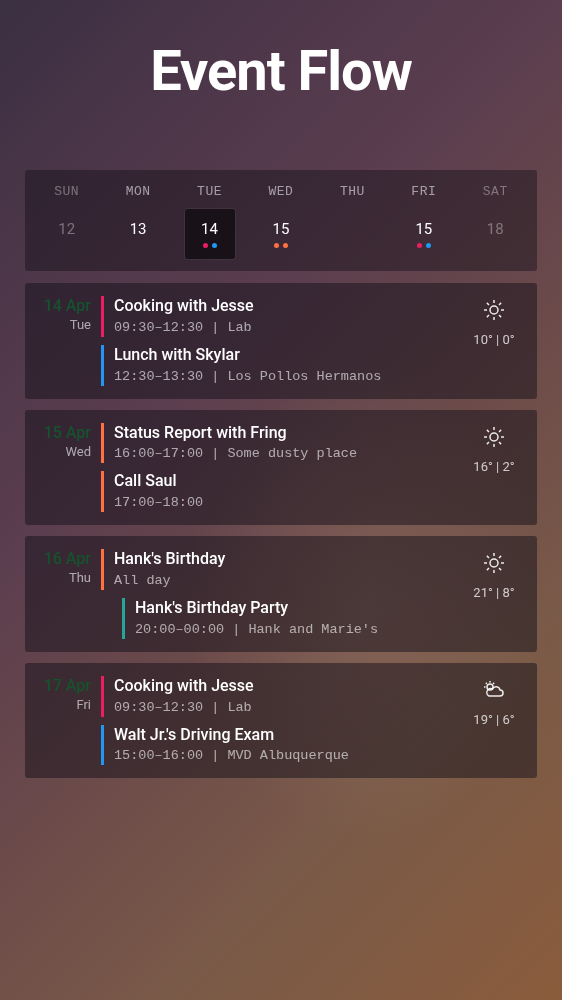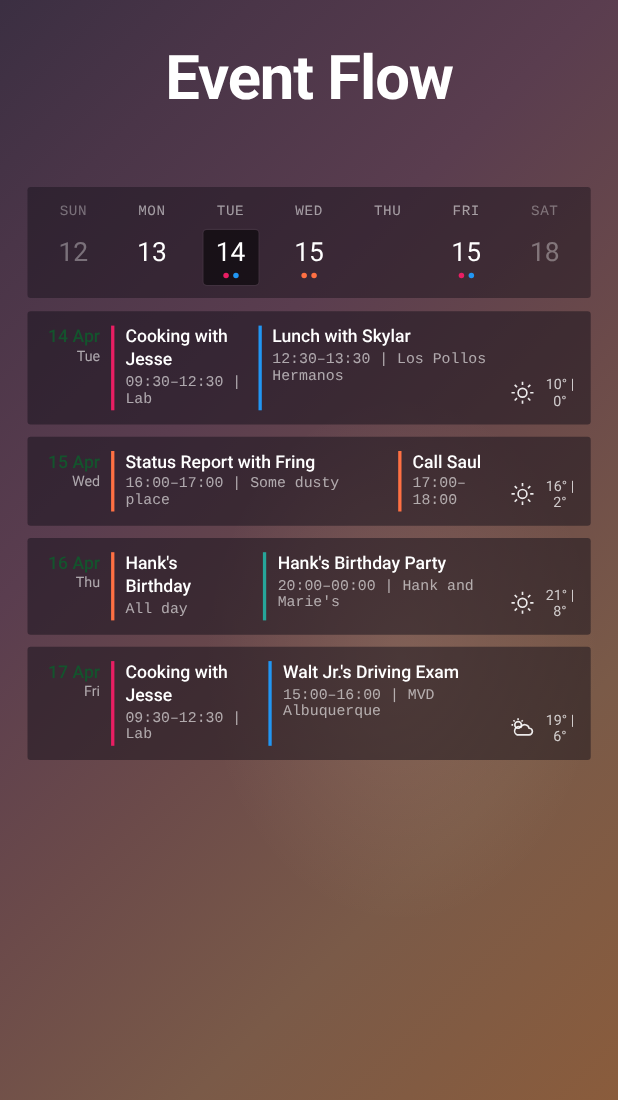--- a/index.html
+++ b/index.html
@@ -62,21 +62,21 @@
     align-items: center;
     justify-content: center;
     border-radius: 3px;
     gap: 5px;
   }
   .day-num-wrap.selected {
     background: rgba(0,0,0,0.55);
     box-shadow: 0 0 0 1px rgba(255,255,255,0.05);
   }
   .day-num {
-    font-size: 24px;
+    font-size: 15px;
     color: #fff;
     font-weight: 400;
   }
   .day-col.muted .day-abbr, .day-col.muted .day-num { color: rgba(255,255,255,0.35); }
   .dots { display: flex; gap: 4px; height: 5px; }
   .dot { width: 5px; height: 5px; border-radius: 50%; }
 
   .day-card {
     background: rgba(20,15,25,0.5);
     border-radius: 3px;
@@ -86,35 +86,36 @@
     position: relative;
   }
   .date-col {
     width: 62px;
     flex-shrink: 0;
     text-align: right;
     padding-right: 10px;
   }
   .date-main { font-size: 16px; color: #14532d; font-weight: 500; }
   .date-sub { font-size: 13px; color: rgba(255,255,255,0.6); margin-top: 2px; }
-  .events-col { flex: 1; display: flex; flex-direction: row; gap: 8px; }
+  .events-col { flex: 1; display: flex; flex-direction: column; gap: 8px; }
   .event {
     border-left-width: 3px;
     border-left-style: solid;
     padding-left: 10px;
     padding-bottom: 2px;
   }
   .event-title { font-size: 16px; color: #fff; font-weight: 500; line-height: 1.3; }
   .event-meta { font-size: 13.5px; color: rgba(255,255,255,0.6); margin-top: 3px; font-family: Liberation Mono, monospace; }
   .weather-col {
     width: 62px;
     flex-shrink: 0;
     text-align: center;
     display: flex;
-    align-items: flex-end;
+    flex-direction: column;
+    align-items: center;
     gap: 6px;
     padding-top: 2px;
   }
   .weather-icon { color: rgba(255,255,255,0.9); }
   .weather-icon svg { width: 24px; height: 24px; stroke: currentColor; fill: none; stroke-width: 1.5; }
   .weather-temp { font-size: 13px; color: rgba(255,255,255,0.75); }
 </style>
 </head>
 <body>
 

